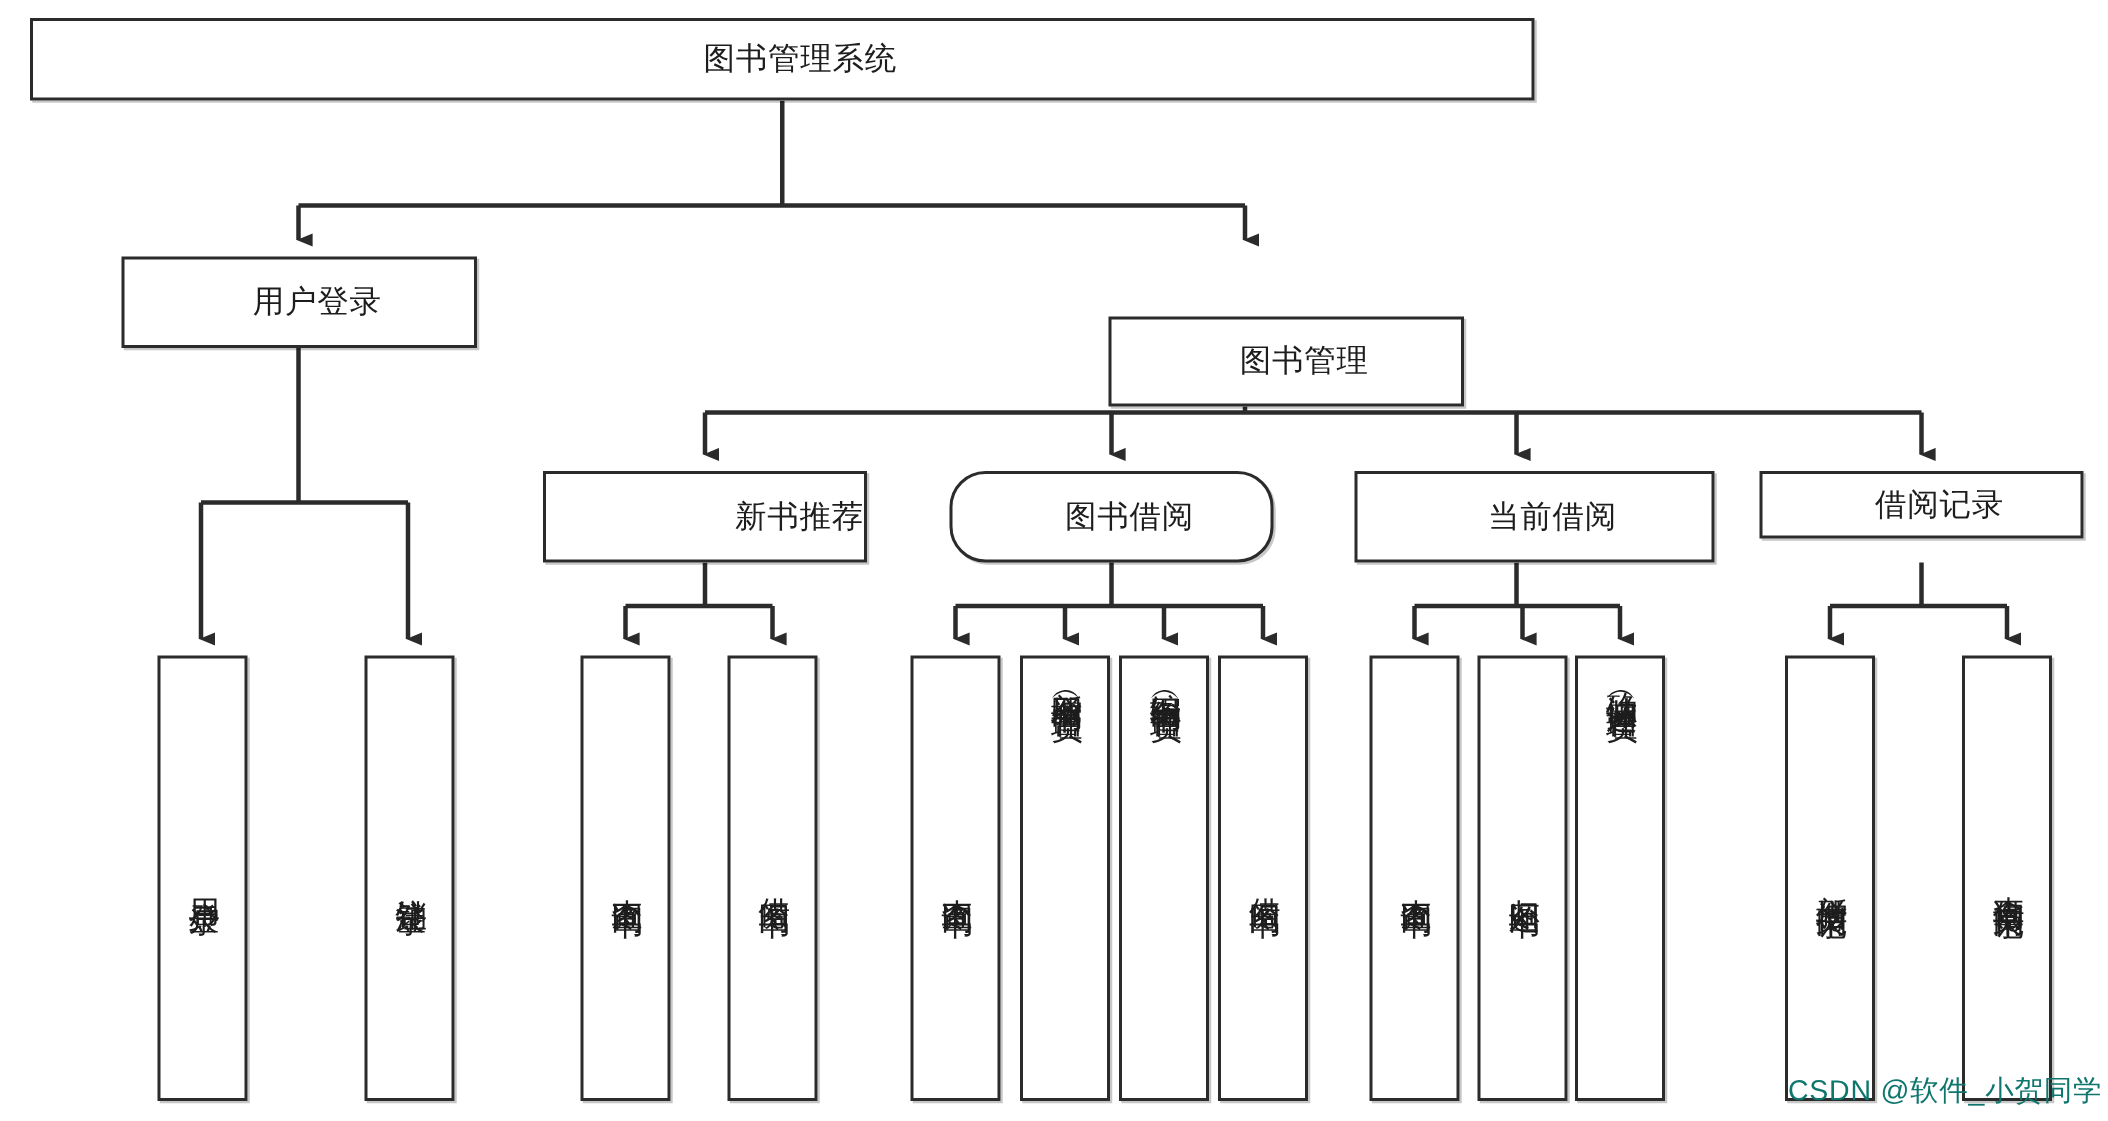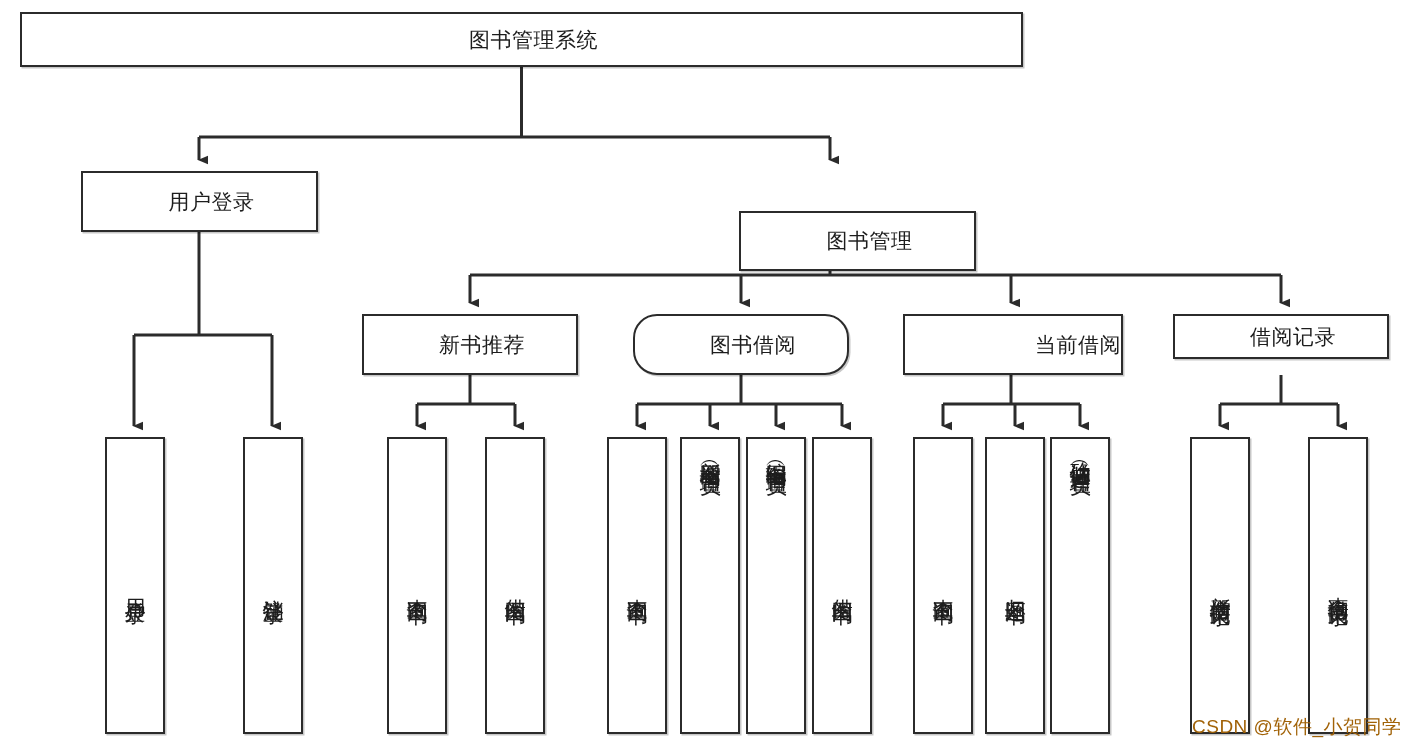--- a/index.html
+++ b/index.html
@@ -52,21 +52,21 @@
     padding: 6px 0;
     align-items: center;
     justify-content: center;
   }
   .node.vertical.top-align {
     justify-content: flex-start;
   }
   .watermark {
     position: absolute;
     font-size: 19px;
-    color: #a16207;
+    color: #0f766e;
     letter-spacing: 0.5px;
     white-space: nowrap;
   }
 </style>
 </head>
 <body>
 
 <div id="canvas">
 
   <svg id="edges" viewBox="0 0 1405 747" xmlns="http://www.w3.org/2000/svg">
@@ -126,27 +126,27 @@
     <span>图书管理系统</span>
   </div>
 
   <div class="node horizontal" style="left: 81px; top: 171px; width: 237px; height: 61px;">
     <span>用户登录</span>
   </div>
   <div class="node horizontal" style="left: 739px; top: 171px; width: 237px; height: 60px; margin-top: 40px;">
     <span>图书管理</span>
   </div>
 
-  <div class="node horizontal" style="left: 362px; top: 314px; width: 216px; height: 61px;">
+  <div class="node horizontal" style="left: 362px; top: 314px; width: 216px; height: 61px; justify-content: flex-end;">
     <span>新书推荐</span>
   </div>
   <div class="node horizontal" style="left: 633px; top: 314px; width: 216px; height: 61px; border-radius: 24px;">
     <span>图书借阅</span>
   </div>
-  <div class="node horizontal" style="left: 903px; top: 314px; width: 220px; height: 61px; justify-content: flex-end;">
+  <div class="node horizontal" style="left: 903px; top: 314px; width: 240px; height: 61px;">
     <span>当前借阅</span>
   </div>
   <div class="node horizontal" style="left: 1173px; top: 314px; width: 216px; height: 45px;">
     <span>借阅记录</span>
   </div>
 
   <div class="node vertical" style="left: 105px; top: 437px; width: 60px; height: 297px;">
     <span>用户登录</span>
   </div>
   <div class="node vertical" style="left: 243px; top: 437px; width: 60px; height: 297px;">

